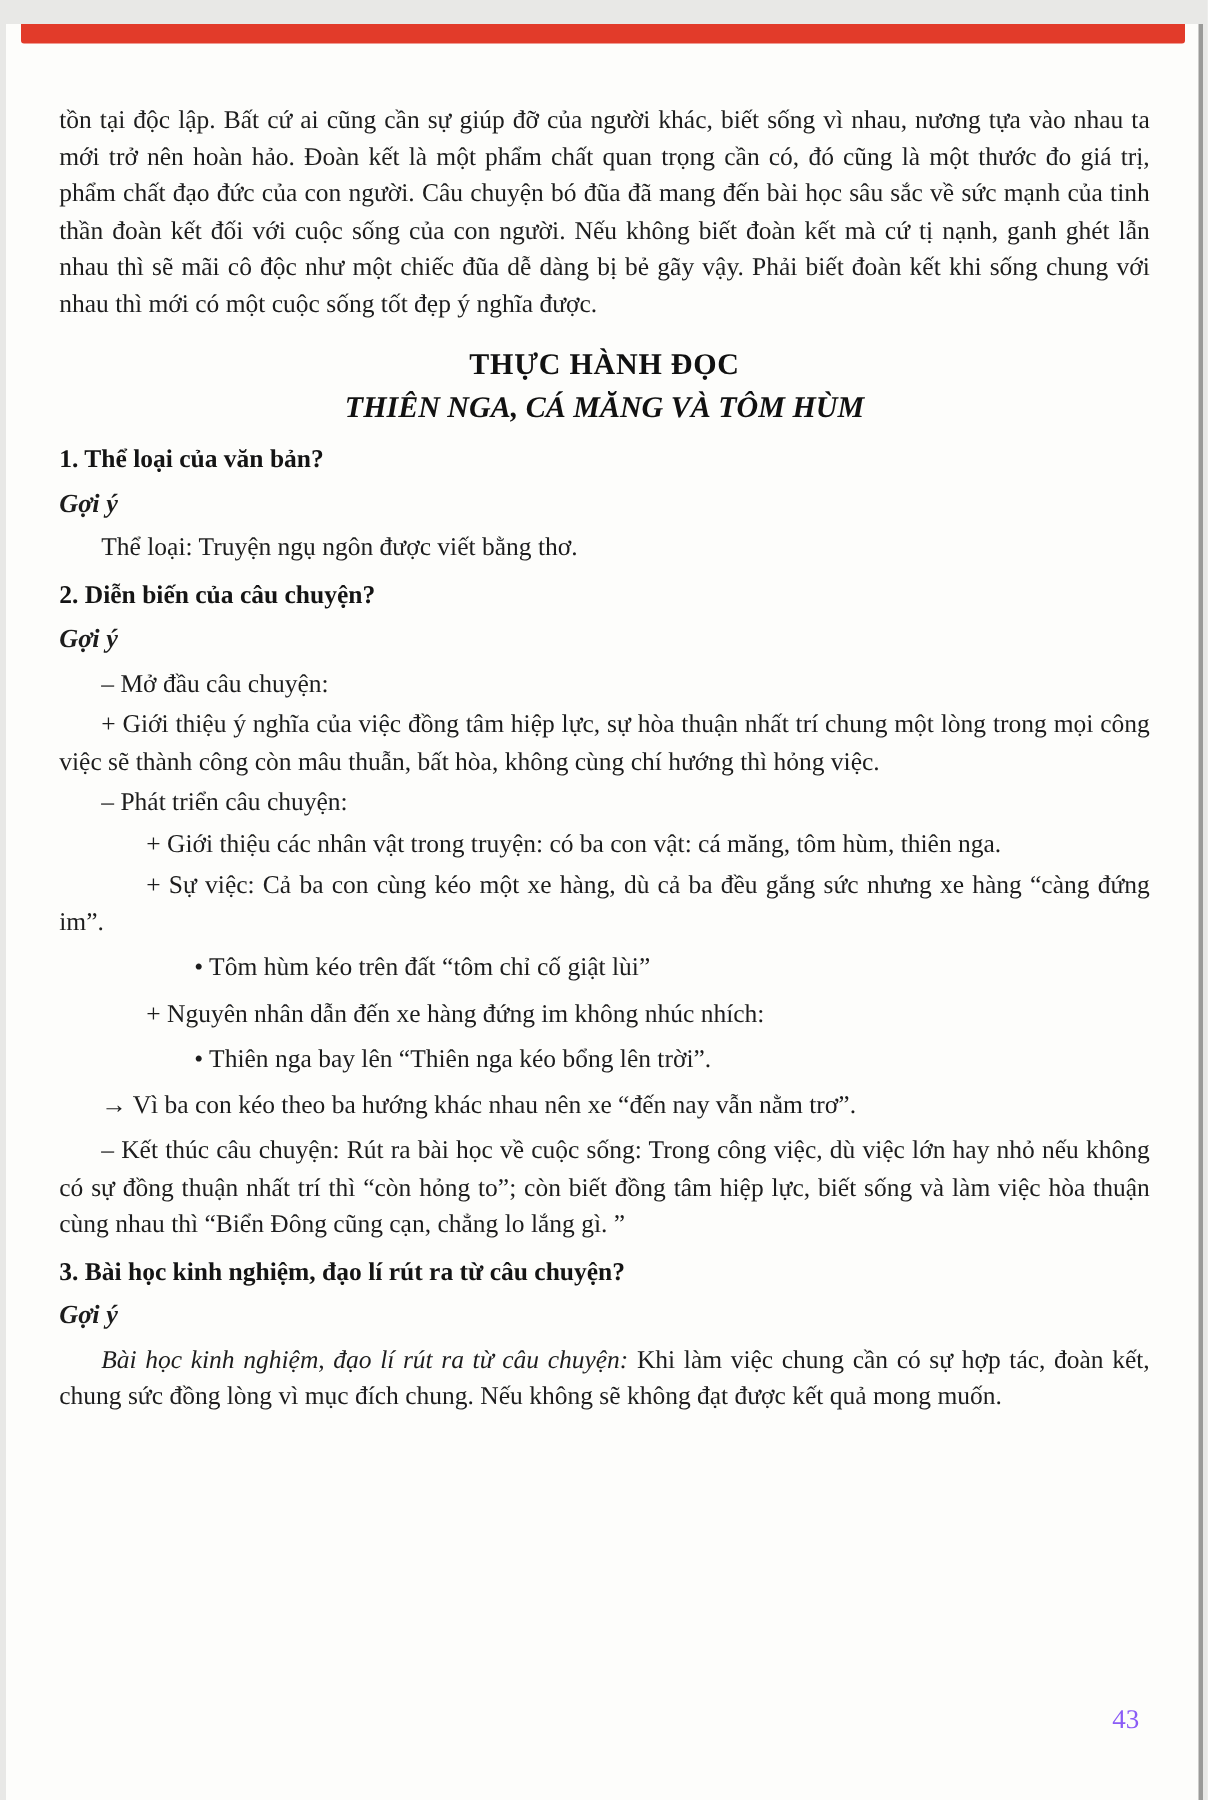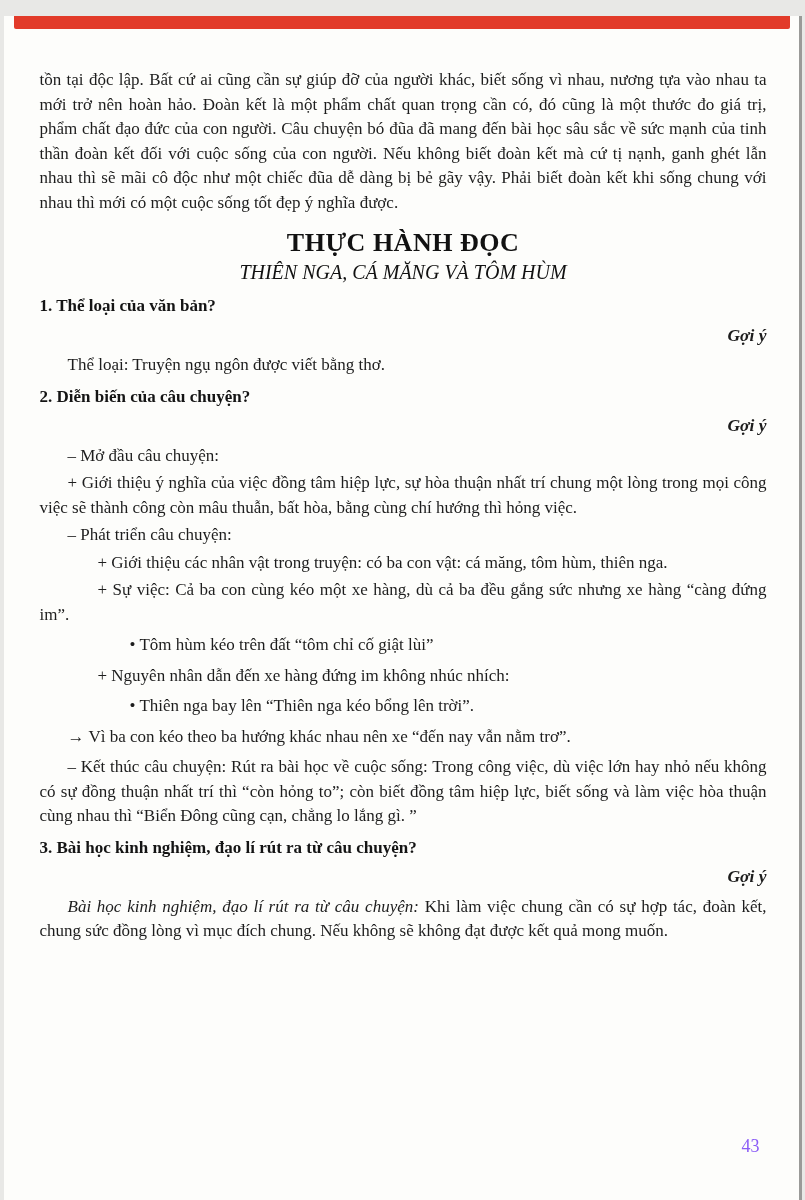--- a/index.html
+++ b/index.html
@@ -37,36 +37,36 @@
     background: #a8a8a6;
   }
   p { margin: 0; }
   .para { margin: 3px 0; text-align: justify; }
   .line { margin: 3px 0; }
   .intro { margin: 0 0 14px; text-indent: 0; }
   .kicker {
     margin: 16px 0 4px;
     text-align: center;
     font-weight: bold;
-    font-size: 26px;
+    font-size: 20px;
     letter-spacing: 0.5px;
     color: #111;
   }
   .title {
     margin: 2px 0 10px;
     text-align: center;
-    font-weight: normal;
+    font-weight: bold;
     font-style: italic;
     font-size: 20px;
     color: #111;
   }
   .qhead { margin: 7px 0 3px; font-weight: bold; color: #141414; }
   .hint {
     margin: 4px 0 6px;
-    text-align: right;
+    text-align: left;
     font-style: italic;
     font-weight: bold;
     font-size: 17.5px;
   }
   .ind1 { text-indent: 28px; }
   .ind2 { text-indent: 58px; }
   .lvl1 { padding-left: 28px; }
   .lvl2 { padding-left: 58px; }
   .bullet { padding-left: 90px; margin: 6px 0; }
   .arrow { padding-left: 28px; margin: 6px 0; }
@@ -91,21 +91,21 @@
   <h1 class="title">THIÊN NGA, CÁ MĂNG VÀ TÔM HÙM</h1>
 
   <p class="qhead">1. Thể loại của văn bản?</p>
   <p class="hint">Gợi ý</p>
   <p class="line lvl1">Thể loại: Truyện ngụ ngôn được viết bằng thơ.</p>
 
   <p class="qhead">2. Diễn biến của câu chuyện?</p>
   <p class="hint">Gợi ý</p>
 
   <p class="line lvl1">– Mở đầu câu chuyện:</p>
-  <p class="para ind1">+ Giới thiệu ý nghĩa của việc đồng tâm hiệp lực, sự hòa thuận nhất trí chung một lòng trong mọi công việc sẽ thành công còn mâu thuẫn, bất hòa, bằng cùng chí hướng thì hỏng việc.</p>
+  <p class="para ind1">+ Giới thiệu ý nghĩa của việc đồng tâm hiệp lực, sự hòa thuận nhất trí chung một lòng trong mọi công việc sẽ thành công còn mâu thuẫn, bất hòa, không cùng chí hướng thì hỏng việc.</p>
   <p class="line lvl1">– Phát triển câu chuyện:</p>
   <p class="para ind2">+ Giới thiệu các nhân vật trong truyện: có ba con vật: cá măng, tôm hùm, thiên nga.</p>
   <p class="para ind2">+ Sự việc: Cả ba con cùng kéo một xe hàng, dù cả ba đều gắng sức nhưng xe hàng “càng đứng im”.</p>
   <p class="line bullet">• Tôm hùm kéo trên đất “tôm chỉ cố giật lùi”</p>
   <p class="line lvl2">+ Nguyên nhân dẫn đến xe hàng đứng im không nhúc nhích:</p>
   <p class="line bullet">• Thiên nga bay lên “Thiên nga kéo bổng lên trời”.</p>
   <p class="line arrow">→ Vì ba con kéo theo ba hướng khác nhau nên xe “đến nay vẫn nằm trơ”.</p>
   <p class="para ind1">– Kết thúc câu chuyện: Rút ra bài học về cuộc sống: Trong công việc, dù việc lớn hay nhỏ nếu không có sự đồng thuận nhất trí thì “còn hỏng to”; còn biết đồng tâm hiệp lực, biết sống và làm việc hòa thuận cùng nhau thì “Biển Đông cũng cạn, chẳng lo lắng gì. ”</p>
 
   <p class="qhead">3. Bài học kinh nghiệm, đạo lí rút ra từ câu chuyện?</p>

